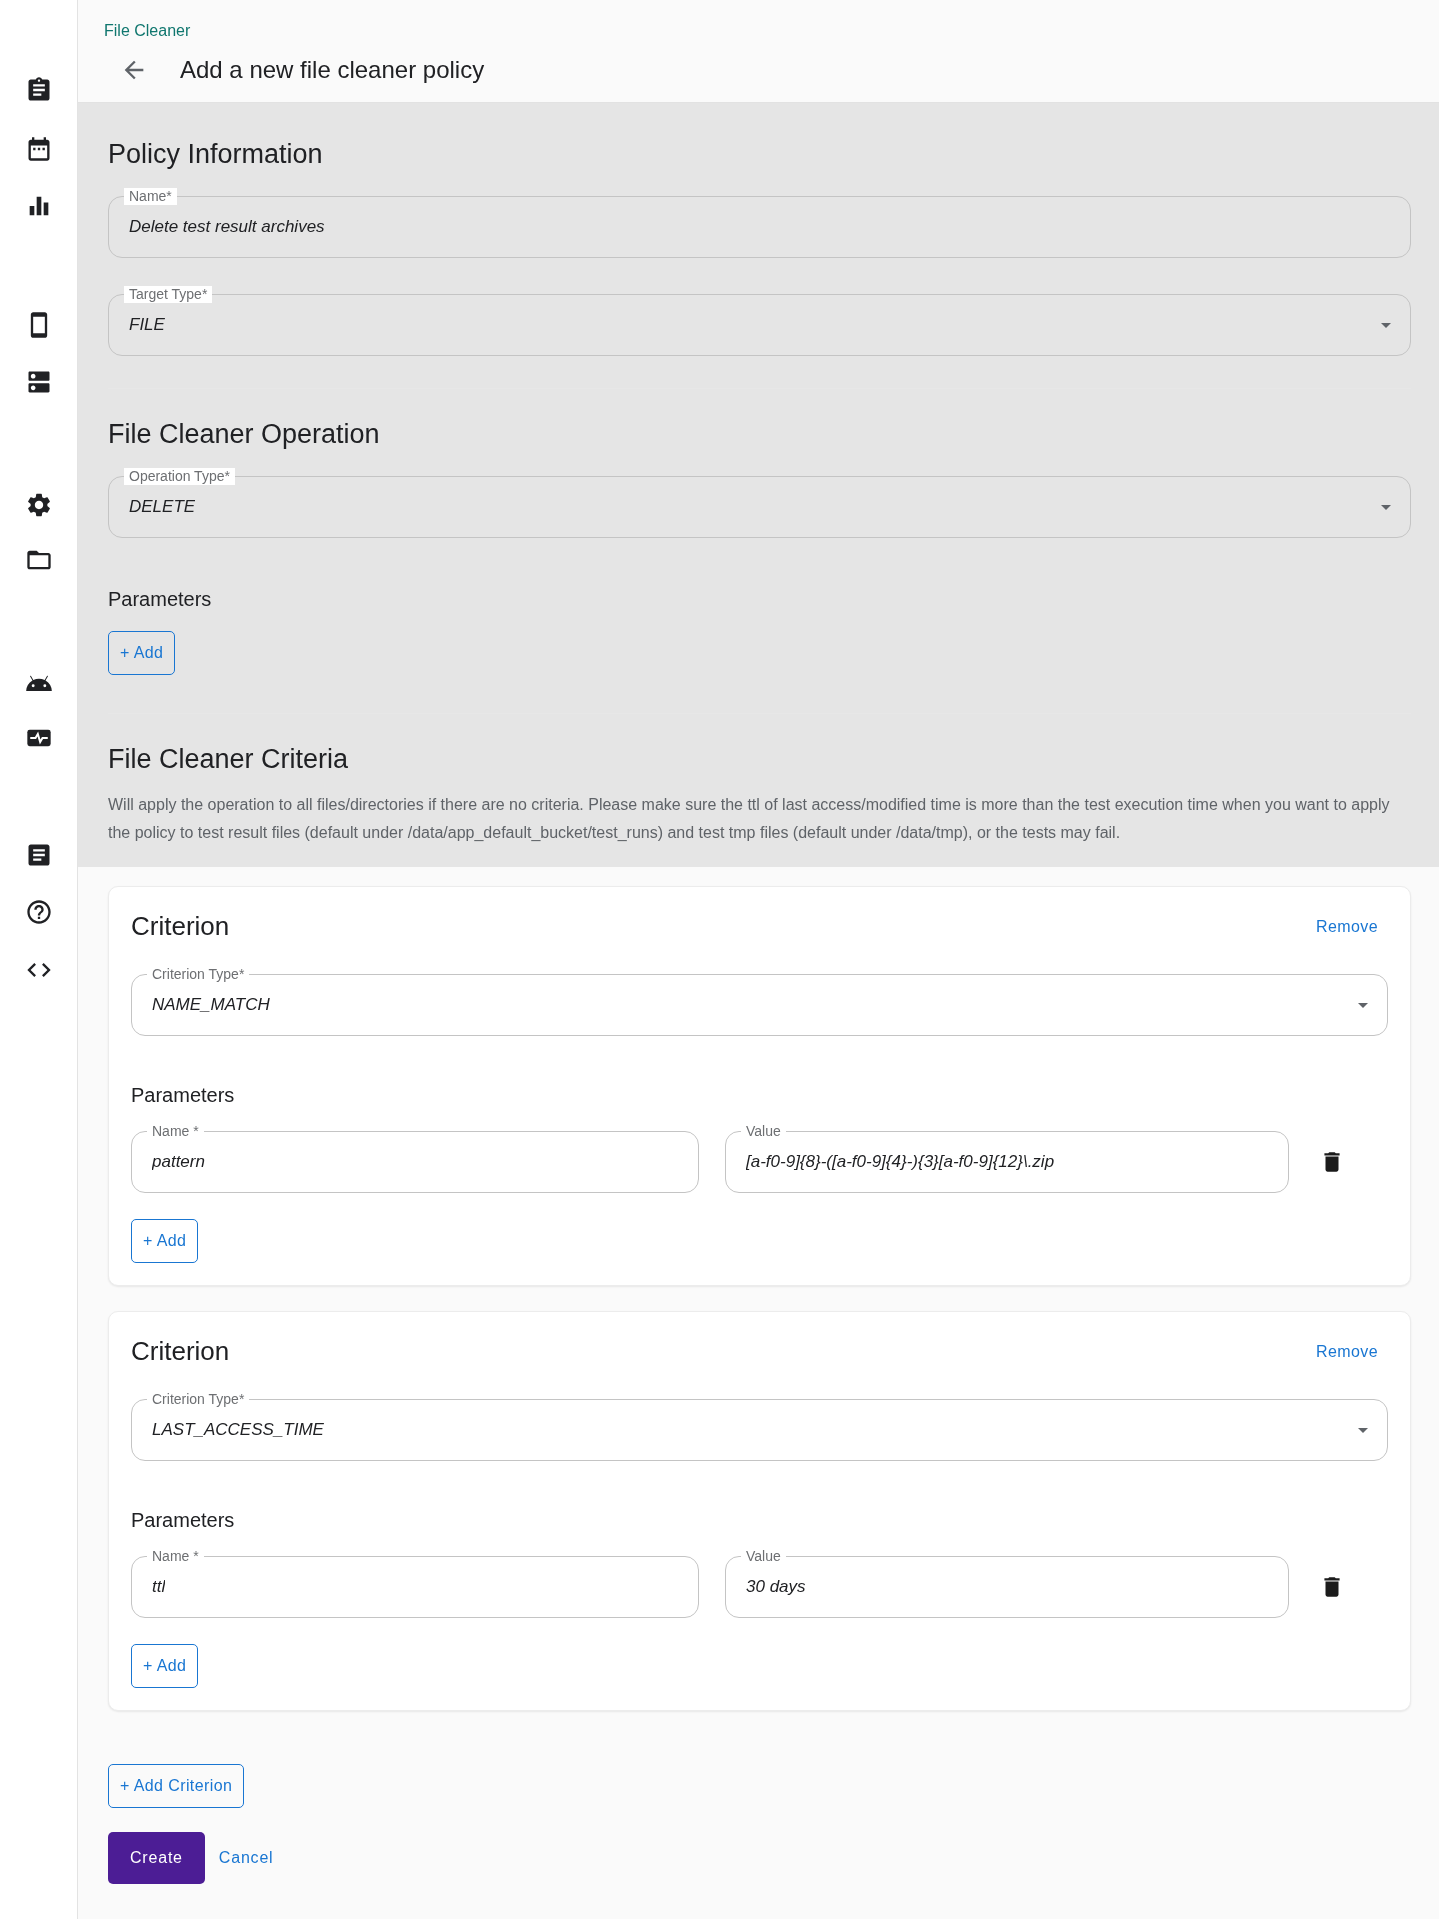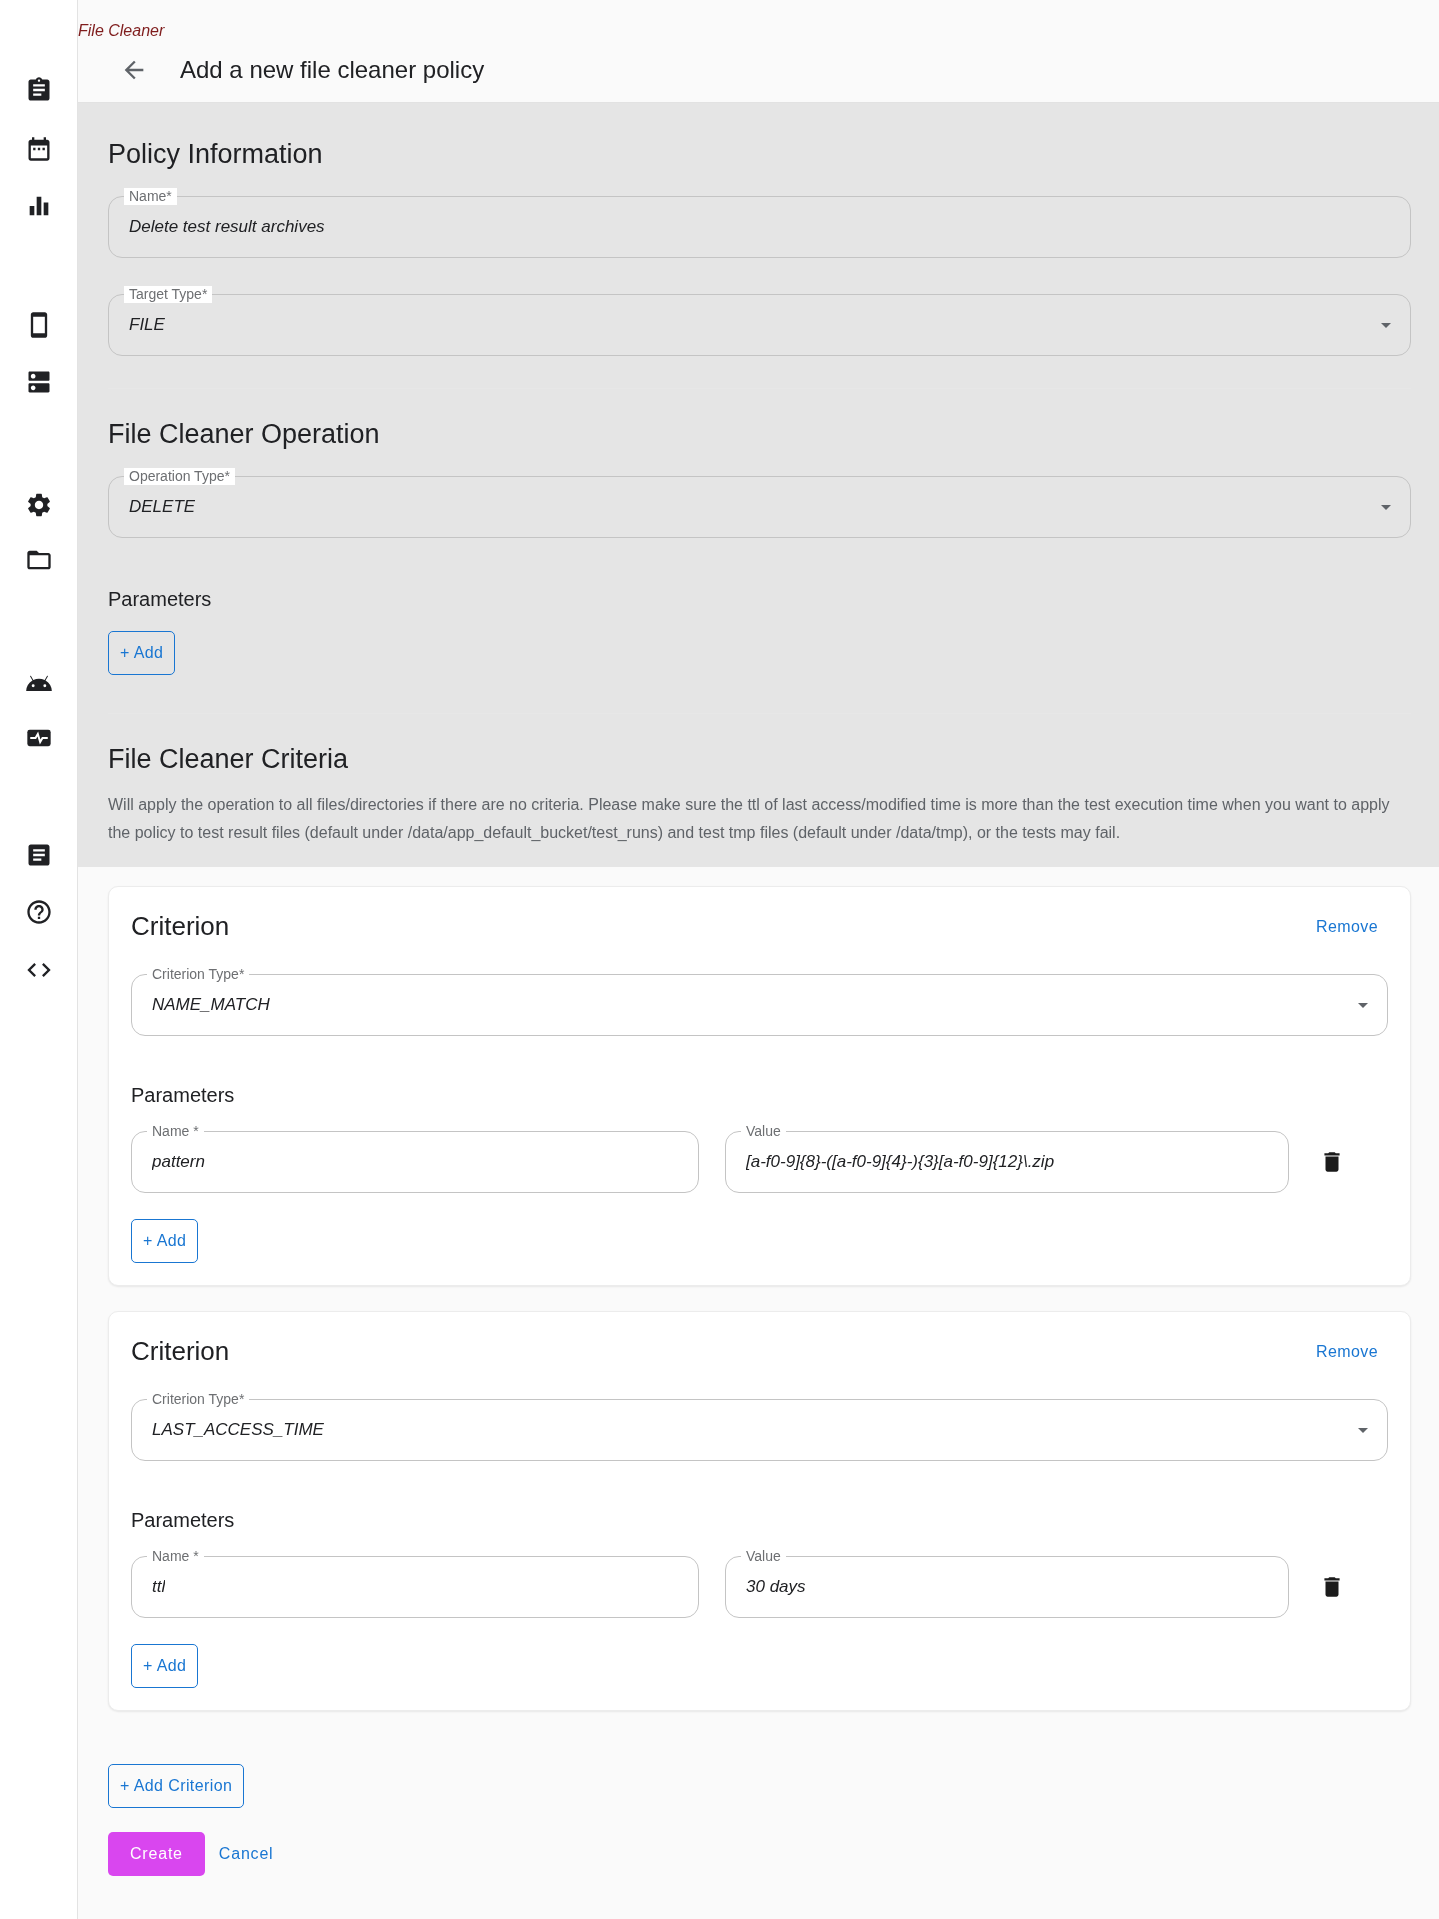--- a/index.html
+++ b/index.html
@@ -24,21 +24,21 @@
   }
   .nav-btn svg { width:28px; height:28px; fill:#202124; }
 
   
   .main { flex:1; display:flex; flex-direction:column; min-width:0; }
 
   .topbar {
     background:#fafafa; border-bottom:1px solid #e2e2e2;
     padding:22px 0 16px 0;
   }
-  .app-label { font-size:16px; color:#7f1d1d;font-style:italic; }
+  .app-label { margin-left:26px; font-size:16px; color:#0f766e; }
   .title-row { display:flex; align-items:center; margin-top:14px; padding-left:40px; }
   .back-btn { width:32px; height:32px; border:none; background:none; padding:0; cursor:pointer;
               display:flex; align-items:center; justify-content:center; }
   .back-btn svg { width:28px; height:28px; fill:#5f6368; }
   .page-title { font-size:24px; font-weight:400; margin-left:30px; color:#202124; }
 
   
   .sheet { background:#e5e5e5; padding:36px 28px 20px 30px; }
   .section-h { font-size:27px; font-weight:400; margin:0; color:#202124; }
   .sub-h { font-size:20px; font-weight:400; margin:0; color:#202124; }
@@ -79,21 +79,21 @@
     font-family:inherit; cursor:pointer; padding:4px 2px;
   }
   .param-row { display:flex; align-items:center; margin-top:24px; }
   .param-name { width:568px; padding-right:20px; }
   .param-value { width:564px; margin-left:26px; padding-right:5px; }
   .icon-btn { background:none; border:none; cursor:pointer; margin-left:26px; padding:4px; display:flex; }
   .icon-btn svg { width:26px; height:26px; fill:#1b1b1b; }
 
   .footer-row { display:flex; align-items:center; margin-top:24px; }
   .btn-filled {
-    height:44px; padding:0 22px; background:#d946ef; color:#ffffff; border:none;
+    height:52px; padding:0 22px; background:#4c1d95; color:#ffffff; border:none;
     border-radius:5px; font-size:16px; letter-spacing:0.8px; font-family:inherit; cursor:pointer;
   }
   .cancel { margin-left:12px; letter-spacing:0.8px; } .mt26{margin-top:26px;} .mt30{margin-top:30px;}
   .mt32{margin-top:32px;} .mt36{margin-top:36px;} .mt48{margin-top:48px;}
   .mt20{margin-top:20px;} .mt50{margin-top:50px;} .mt38{margin-top:38px;} .mt28{margin-top:28px;}
 </style>
 </head>
 <body>
 
 <div class="app">

